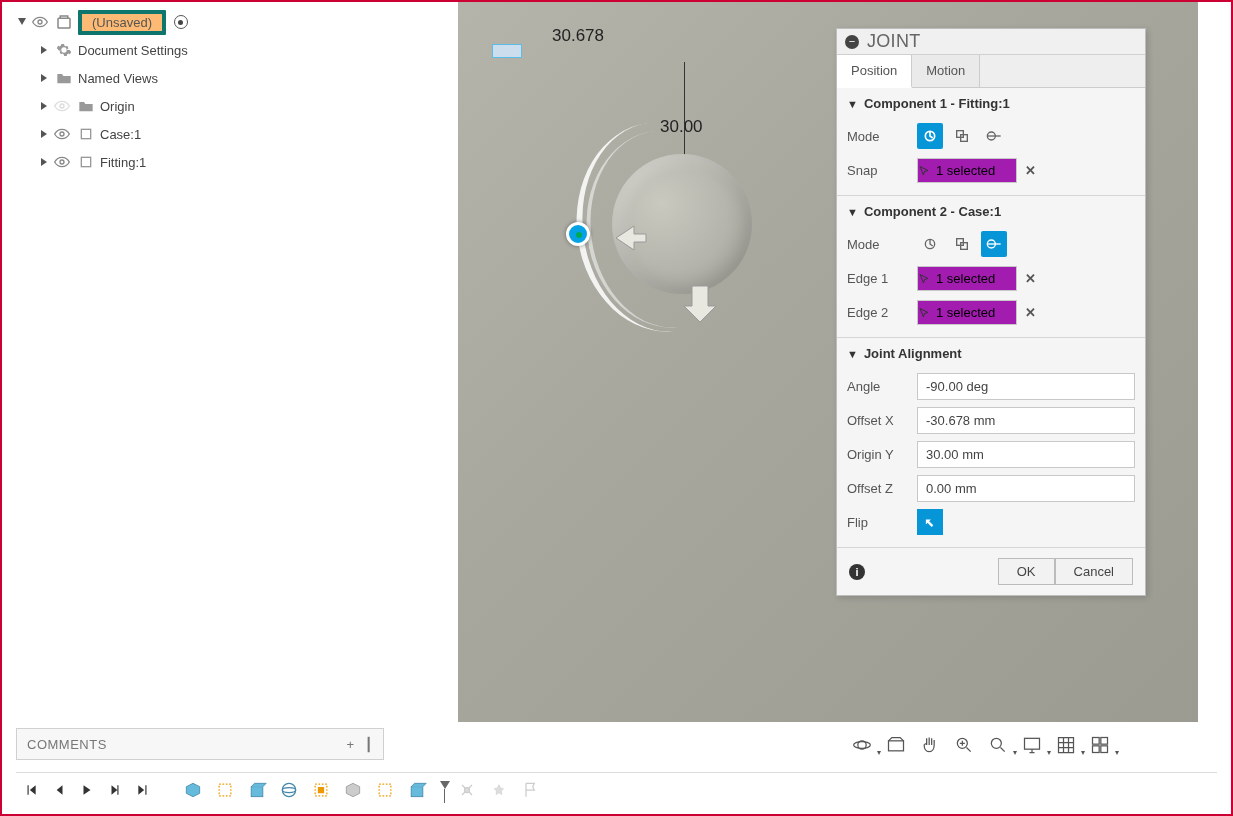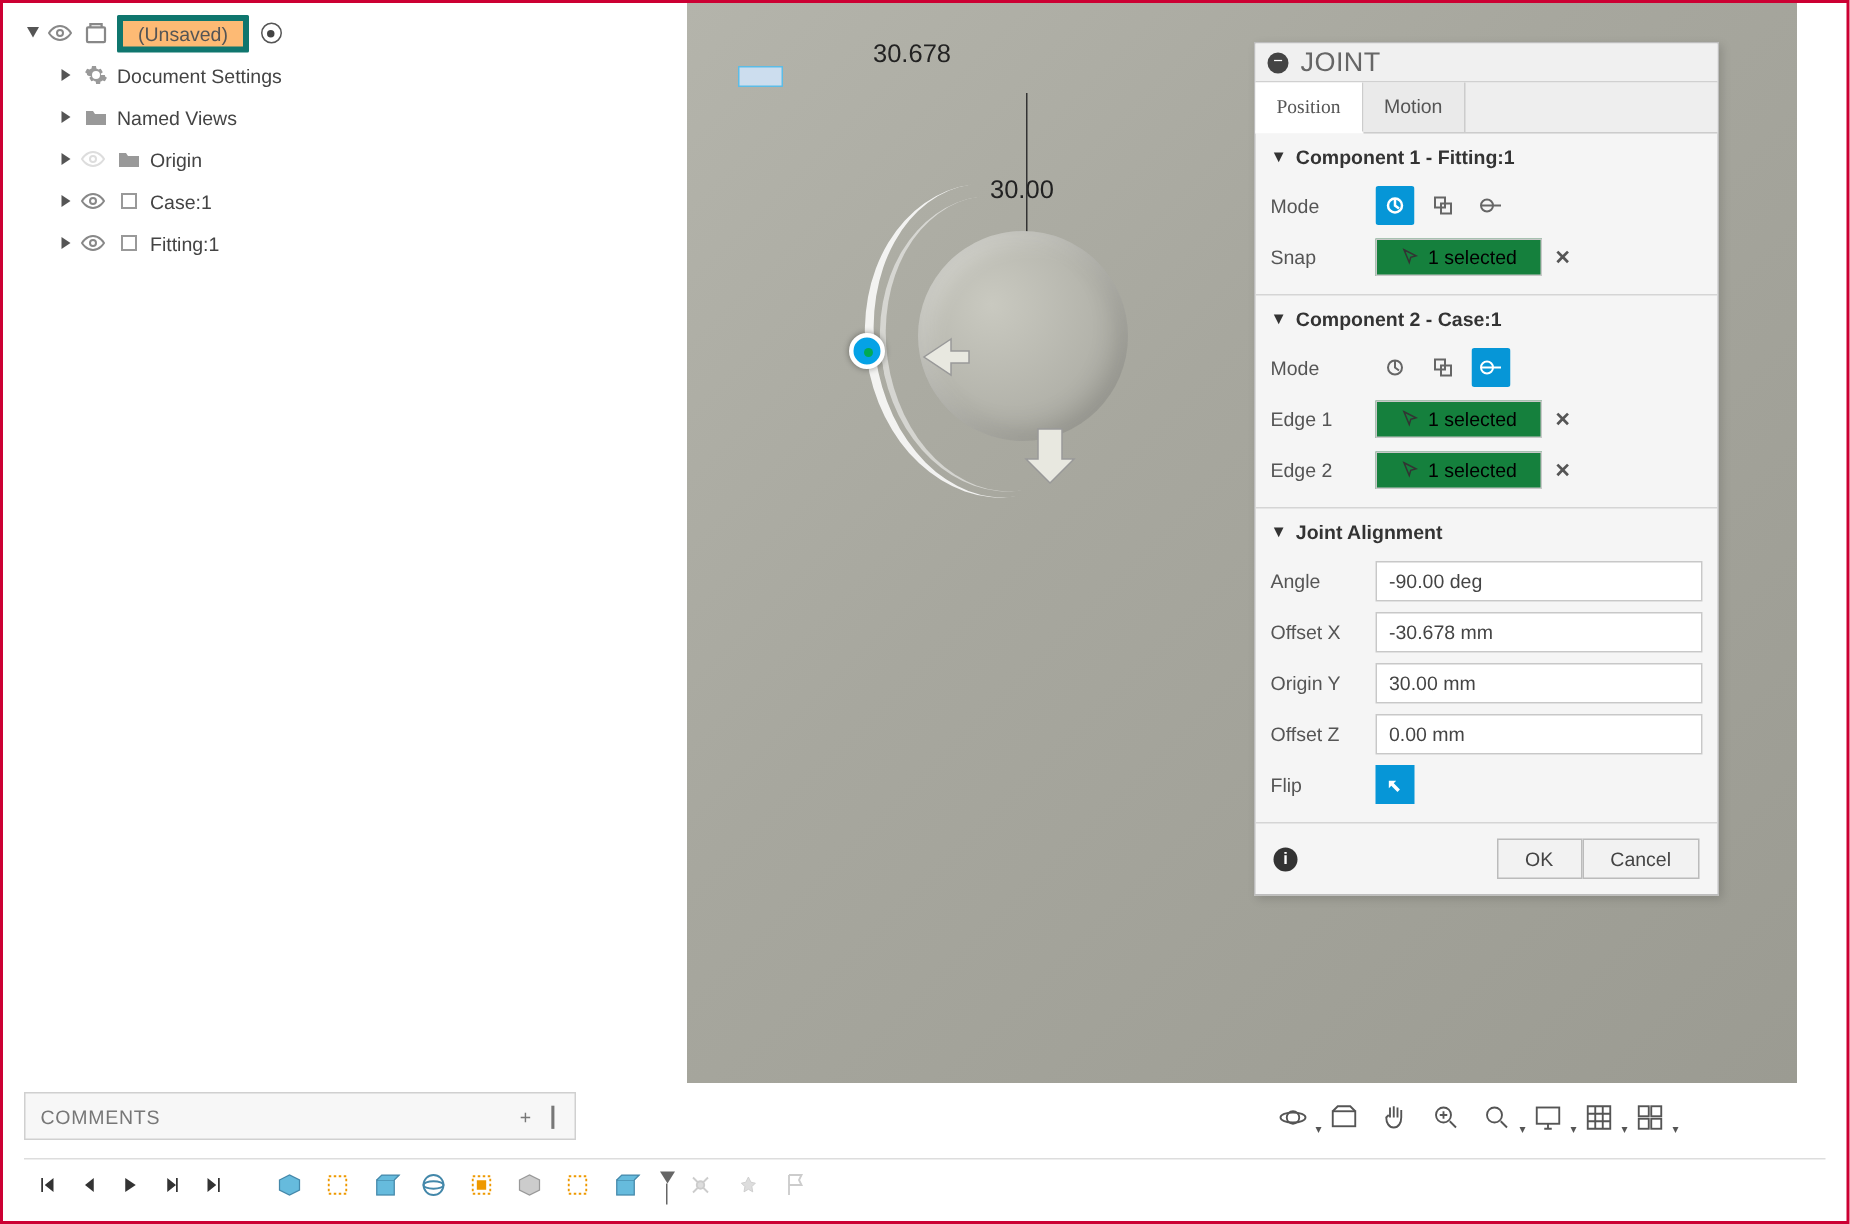--- a/index.html
+++ b/index.html
@@ -31,30 +31,30 @@
   .arrow3d svg { width:48px; height:48px; }
   .line-dim { position:absolute; border-left:1px solid #333; }
 
   
   .panel { position:absolute; right:85px; top:26px; width:310px; background:#f5f5f5; border:1px solid #bdbdbd; box-shadow:2px 2px 6px rgba(0,0,0,0.15); }
   .panel-header { display:flex; align-items:center; height:26px; padding:0 8px; gap:8px; border-bottom:1px solid #d0d0d0; background:#f0f0f0;}
   .ph-close { width:14px; height:14px; border-radius:50%; background:#444; color:#fff; display:flex; align-items:center; justify-content:center; font-size:11px; line-height:1; }
   .panel-title { color:#666; font-size:18px; letter-spacing:0.3px; }
   .tabs { display:flex; border-bottom:1px solid #ccc; background:#eee; }
   .tab { padding:8px 14px; background:#eaeaea; border-right:1px solid #ccc; color:#555; cursor:pointer;}
-  .tab.active { background:#fff; border-bottom:2px solid #fff; margin-bottom:-1px;font-family:Liberation Serif, serif; }
+  .tab.active { background:#fff; border-bottom:2px solid #fff; margin-bottom:-1px; }
   .section { padding:8px 10px; border-bottom:1px solid #d5d5d5; }
   .sect-head { display:flex; align-items:center; gap:6px; font-weight:bold; color:#333; margin-bottom:8px; }
   .sect-head .tw { font-size:11px; }
   .row { display:flex; align-items:center; min-height:34px; gap:8px; }
   .row .lbl { width:62px; color:#555; }
   .mode-btns { display:flex; gap:6px; }
   .mode-btn { width:26px; height:26px; display:flex; align-items:center; justify-content:center; border:1px solid transparent; border-radius:2px; color:#666; cursor:pointer;}
   .mode-btn.active { background:#0696d7; color:#fff; }
-  .sel-box { display:flex; align-items:flex-start; gap:6px; border:1px solid #c8c8c8; background:#15803d; padding:4px 16px; min-width:100px; }
+  .sel-box { display:flex; align-items:flex-end; gap:6px; border:1px solid #c8c8c8; background:#a21caf; padding:4px 0; min-width:100px; }
   .x-btn { color:#555; cursor:pointer; font-weight:bold; }
   .text-input { flex:1; border:1px solid #c8c8c8; background:#fff; padding:5px 8px; color:#444; }
   .flip-btn { width:26px; height:26px; background:#0696d7; color:#fff; display:flex; align-items:center; justify-content:center; cursor:pointer;}
   .panel-footer { display:flex; align-items:center; justify-content:space-between; padding:10px 12px; }
   .info { width:16px; height:16px; border-radius:50%; background:#333; color:#fff; display:flex; align-items:center; justify-content:center; font-size:11px; font-weight:bold;}
   .btn { border:1px solid #bbb; background:#f2f2f2; padding:5px 18px; cursor:pointer; color:#444; }
   .btn-row { display:flex; }
 
   
   .comments-bar { position:absolute; left:14px; top:726px; right:820px; width:368px; height:32px; border:1px solid #d0d0d0; background:#f7f7f7; display:flex; align-items:center; justify-content:space-between; padding:0 10px; color:#777; font-size:12px; letter-spacing:0.5px;}
@@ -188,21 +188,21 @@
         <svg width="16" height="16" viewBox="0 0 24 24" fill="none" stroke="#999" stroke-width="2">
           <rect x="5" y="5" width="14" height="14"></rect>
         </svg>
       </span>
     <span>Fitting:1</span>
   </div>
 </div>
 
 <div class="viewport"></div>
 <div class="widget-dim"></div>
-<div class="dim-float" style="left:580px; top:24px;">30.678</div>
+<div class="dim-float" style="left:550px; top:24px;">30.678</div>
 <div class="dim-float" style="left:658px; top:115px;">30.00</div>
 <div class="line-dim" style="left:682px; top:60px; height:165px;"></div>
 <div class="cyl"></div>
 <div class="arc"></div>
 <div class="arc2"></div>
 <div class="blue-handle"></div>
 <div class="arrow3d" style="left:604px; top:214px;">
   <svg viewBox="0 0 48 48" fill="#e8e8e0" stroke="#999" stroke-width="1">
       <path d="M28 10 L10 22 L28 34 L28 26 L40 26 L40 18 L28 18 Z"></path>
     </svg>

